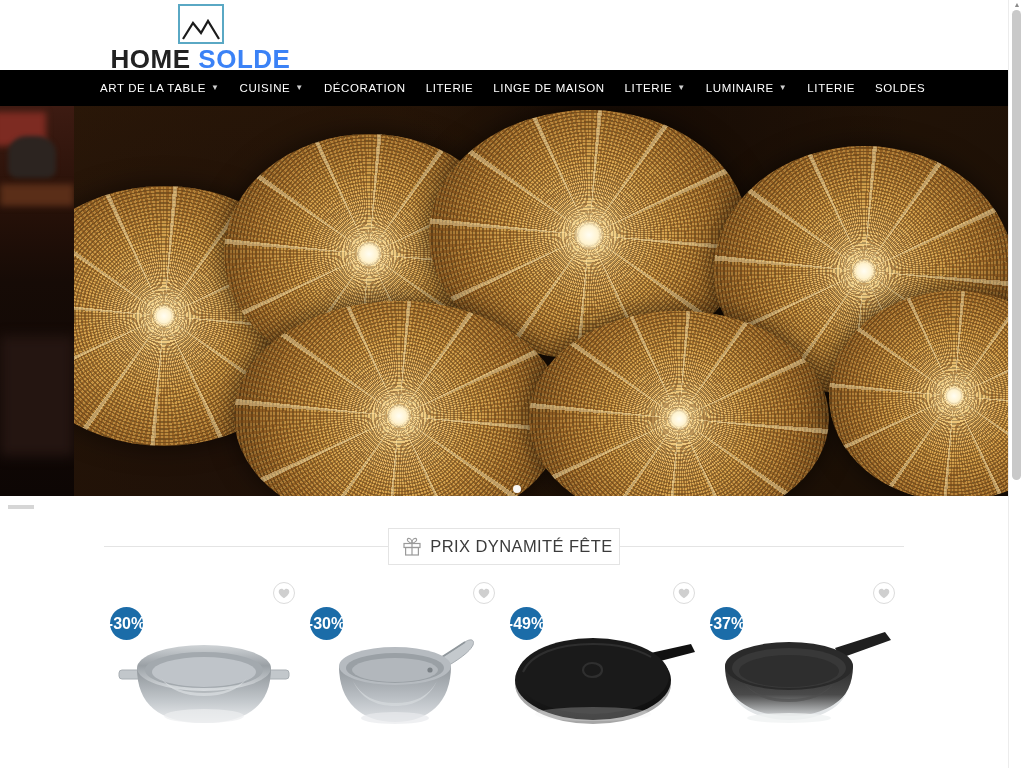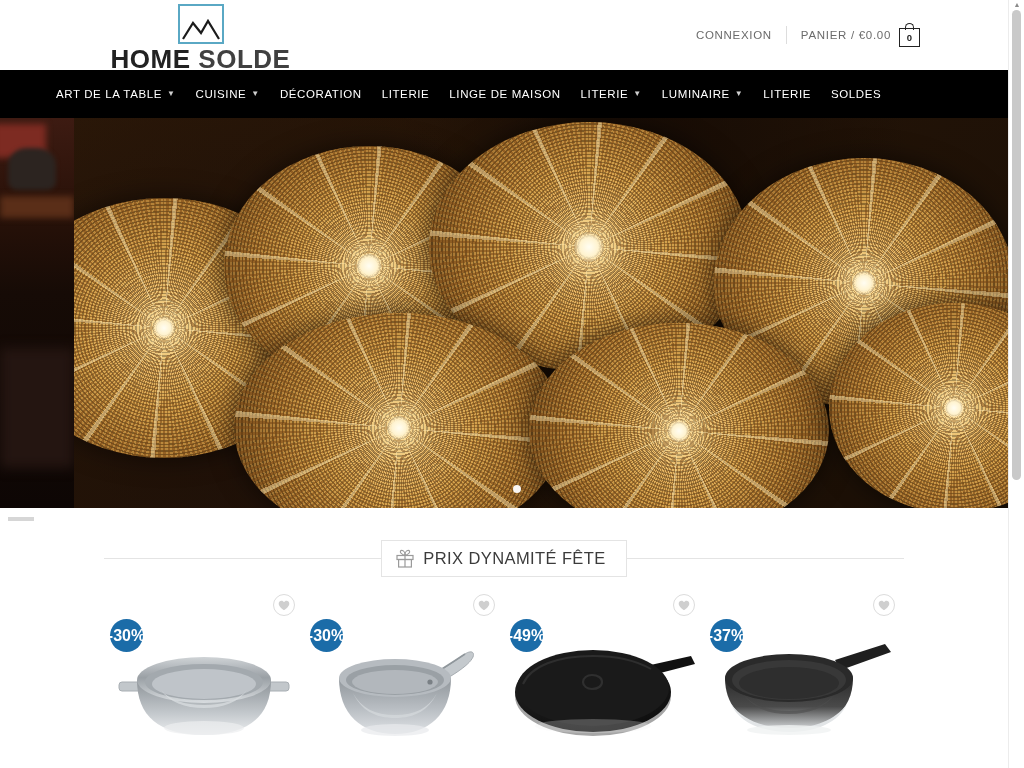--- a/index.html
+++ b/index.html
@@ -40,21 +40,21 @@
   }
   .logo-mark svg { display: block; }
   .logo-text {
     font-size: 26px;
     font-weight: bold;
     letter-spacing: 0.5px;
     line-height: 28px;
     white-space: nowrap;
   }
   .logo-text .dark { color: #222222; }
-  .logo-text .blue { color: #404040; }
+  .logo-text .blue { color: #3b82f6; }
 
   .search-wrap {
     position: absolute;
     left: 372px; top: 22px;
     width: 326px; height: 26px;
     display: flex;
   }
   .search-input {
     flex: 1;
     height: 26px;
@@ -113,25 +113,25 @@
     position: absolute; left: 6px; top: 0px;
     width: 9px; height: 7px;
     border: 1.5px solid #222;
     border-bottom: none;
     border-radius: 5px 5px 0 0;
   }
 
   
   .nav {
     position: relative;
-    width: 1008px; height: 48px;
+    width: 1008px; height: 36px;
     background: #000000;
     display: flex;
     align-items: center;
-    padding-left: 56px;
+    padding-left: 100px;
   }
   .nav-item {
     display: flex;
     align-items: center;
     color: #ffffff;
     font-size: 11.5px;
     letter-spacing: 0.6px;
     margin-right: 20px;
     white-space: nowrap;
     cursor: pointer;
@@ -254,21 +254,21 @@
     position: absolute;
     left: 104px; top: 33px;
     width: 800px; height: 34px;
     display: flex;
     align-items: center;
   }
   .sh-line { flex: 1; height: 1px; background: #e4e4e4; }
   .sh-box {
     border: 1px solid #e4e4e4;
     background: #fff;
-    padding: 8px 20px 8px 14px;
+    padding: 8px 6px 8px 14px;
     display: flex;
     align-items: center;
     gap: 9px;
   }
   .sh-title {
     font-size: 16.5px;
     color: #3b3b3b;
     letter-spacing: 0.4px;
     white-space: nowrap;
   }
@@ -354,31 +354,20 @@
         <svg width="40" height="30" viewBox="0 0 40 30">
           <polyline points="2,27 12,11 20,21 27,9 38,27" fill="none" stroke="#1c1c1c" stroke-width="2.2"></polyline>
         </svg>
       </div>
       <div class="logo-text">
         <span class="dark">HOME</span><span>&nbsp;</span><span class="blue">SOLDE</span>
       </div>
     </div>
 
 
-    <div class="header-right">
-      <a class="hdr-link">CONNEXION</a>
-      <div class="hdr-sep"></div>
-      <div class="cart-area">
-        <span class="hdr-link">PANIER / €0.00</span>
-        <span class="cart-badge">
-          <span class="cart-handle"></span>
-          <span class="cart-bag">0</span>
-        </span>
-      </div>
-    </div>
   </div>
 
   <div class="nav">
     <a class="nav-item">
       <span>ART DE LA TABLE</span>
       <span class="caret">▼</span>
     </a>
     <a class="nav-item">
       <span>CUISINE</span>
       <span class="caret">▼</span>

